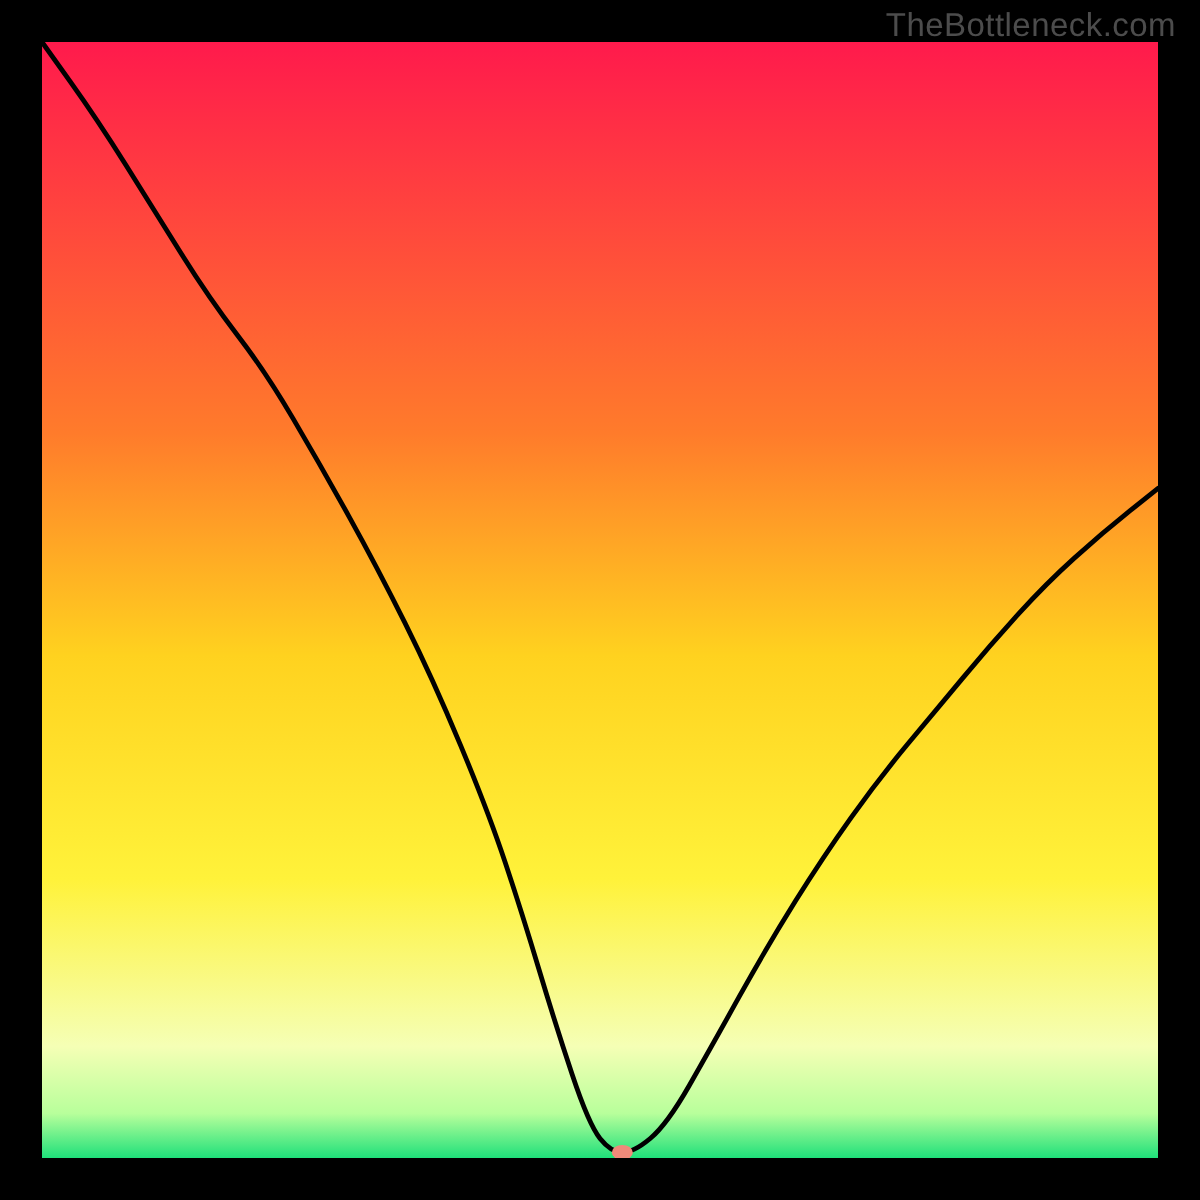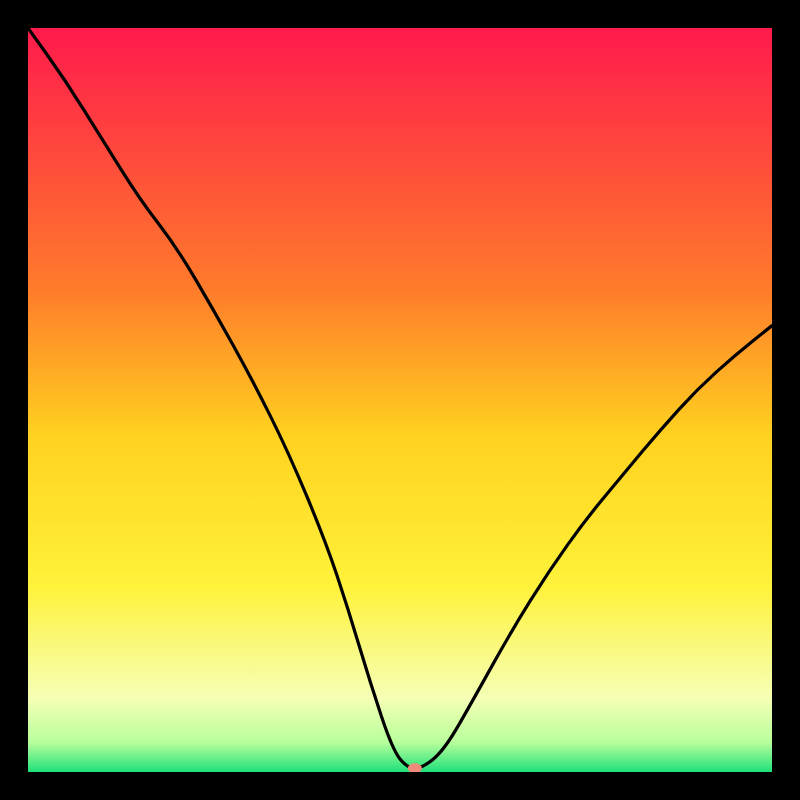--- a/index.html
+++ b/index.html
@@ -37,20 +37,21 @@
   .plot-area svg {
     display: block;
     width: 100%;
     height: 100%;
   }
 </style>
 </head>
 <body>
 
 <div class="frame">
+  <div class="watermark">TheBottleneck.com</div>
   <div class="plot-area">
     <svg id="chart-svg" viewBox="0 0 744 744" preserveAspectRatio="none">
         <defs>
           <linearGradient id="bg-grad" x1="0" y1="0" x2="0" y2="1">
             <stop offset="0%" stop-color="#ff1a4c"></stop>
             <stop offset="35%" stop-color="#ff7b2b"></stop>
             <stop offset="55%" stop-color="#ffd21f"></stop>
             <stop offset="75%" stop-color="#fff23a"></stop>
             <stop offset="90%" stop-color="#f5ffb5"></stop>
             <stop offset="96%" stop-color="#b8ff9b"></stop>

